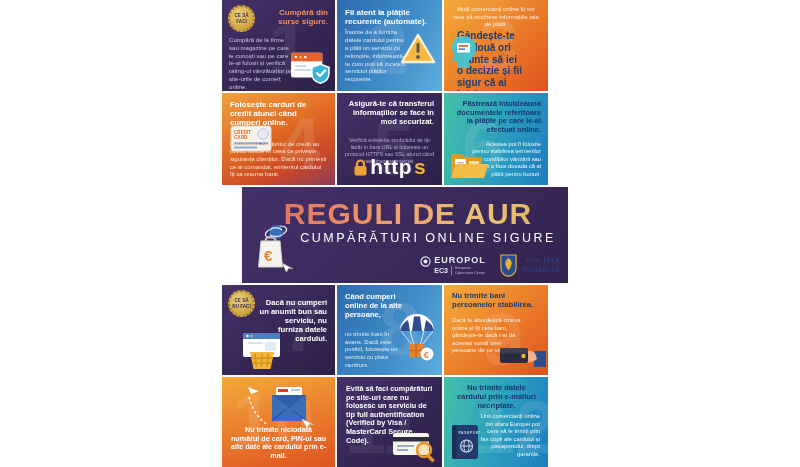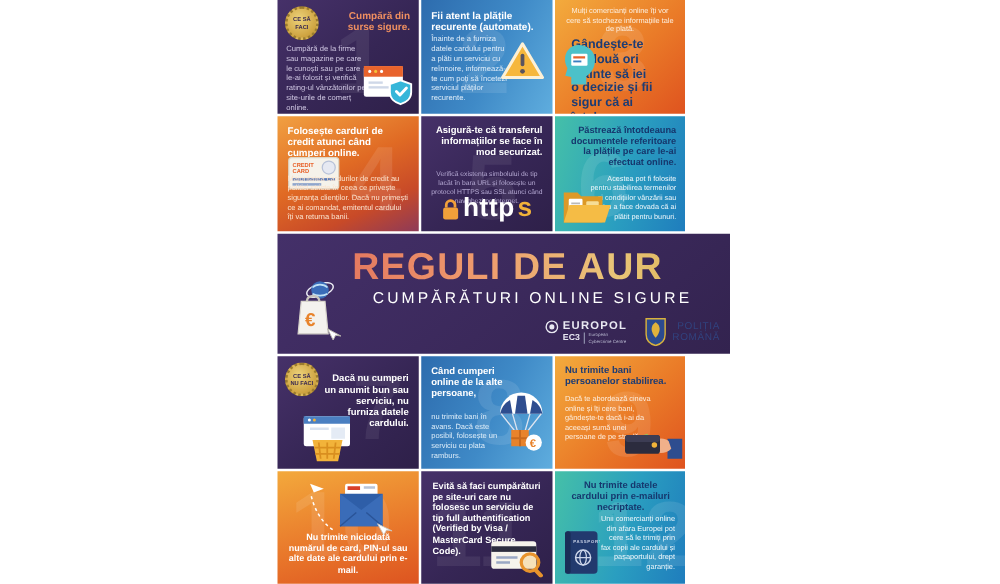--- a/index.html
+++ b/index.html
@@ -182,21 +182,21 @@
         <rect x="6" y="10" width="11" height="15" rx="1" fill="#ffffff"></rect>
         <rect x="8" y="13" width="7" height="1.4" fill="#b9b9b9"></rect>
           <rect x="8" y="16" width="7" height="1.4" fill="#b9b9b9"></rect>
           <rect x="8" y="19" width="5" height="1.4" fill="#b9b9b9"></rect>
         <rect x="20" y="12" width="10" height="12" rx="1" fill="#f6dd96"></rect>
         <path d="M2 29 l4.5-14 h33 l-4.5 14 z" fill="#f5bc45"></path>
       </svg>
     </div>
   </div>
 
-  <div class="tile banner hb" style="width:362px;">
+  <div class="tile banner hb" style="width:326px;margin-left:20px;">
     <div class="banner-title">REGULI DE AUR</div>
     <div class="banner-sub">CUMPĂRĂTURI ONLINE SIGURE</div>
     <svg class="bag" width="44" height="52" viewBox="0 0 44 52">
       <ellipse cx="24" cy="11" rx="11" ry="5" fill="none" stroke="#e9e9f2" stroke-width="1.2" transform="rotate(-18 24 11)"></ellipse>
       <circle cx="24" cy="11" r="7" fill="#3a6cb8"></circle>
       <path d="M18 9 c3-3 9-3 12 0 M18 14 c3 2 9 2 12 0" stroke="#bfe0f5" stroke-width="1.4" fill="none"></path>
       <path d="M9 20 h19 l2.5 26 H6.5 z" fill="#f4f2ee" stroke="#d8d4cc" stroke-width="1"></path>
       <path d="M13.5 20 c0-5.5 10-5.5 10 0" stroke="#c9c5bd" stroke-width="2" fill="none"></path>
       <text x="12" y="40" font-size="15" font-weight="bold" fill="#e8832c">€</text>
       <path d="M30 42 l4.5 9 2-3.8 4.2 .6 z" fill="#ffffff" stroke="#b9b5ad" stroke-width=".8"></path>

